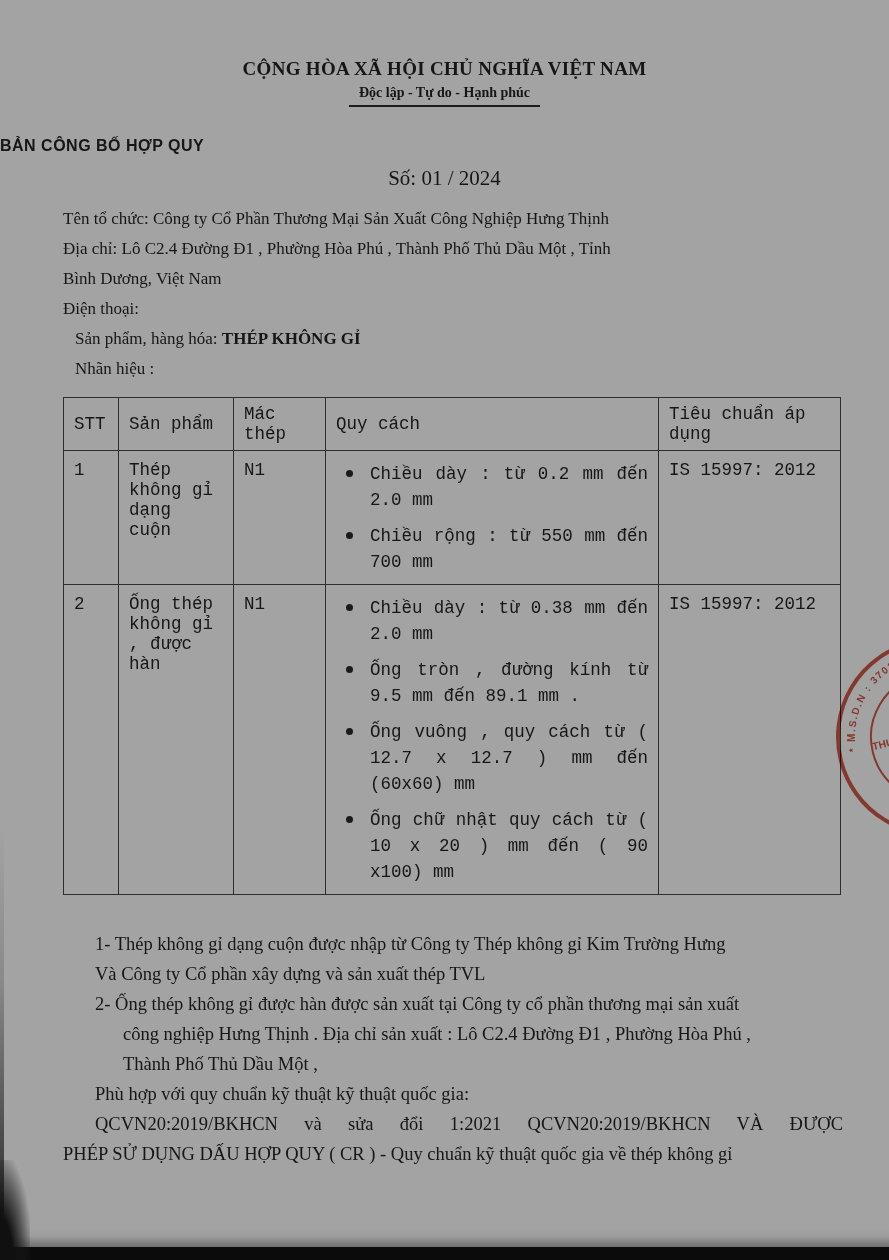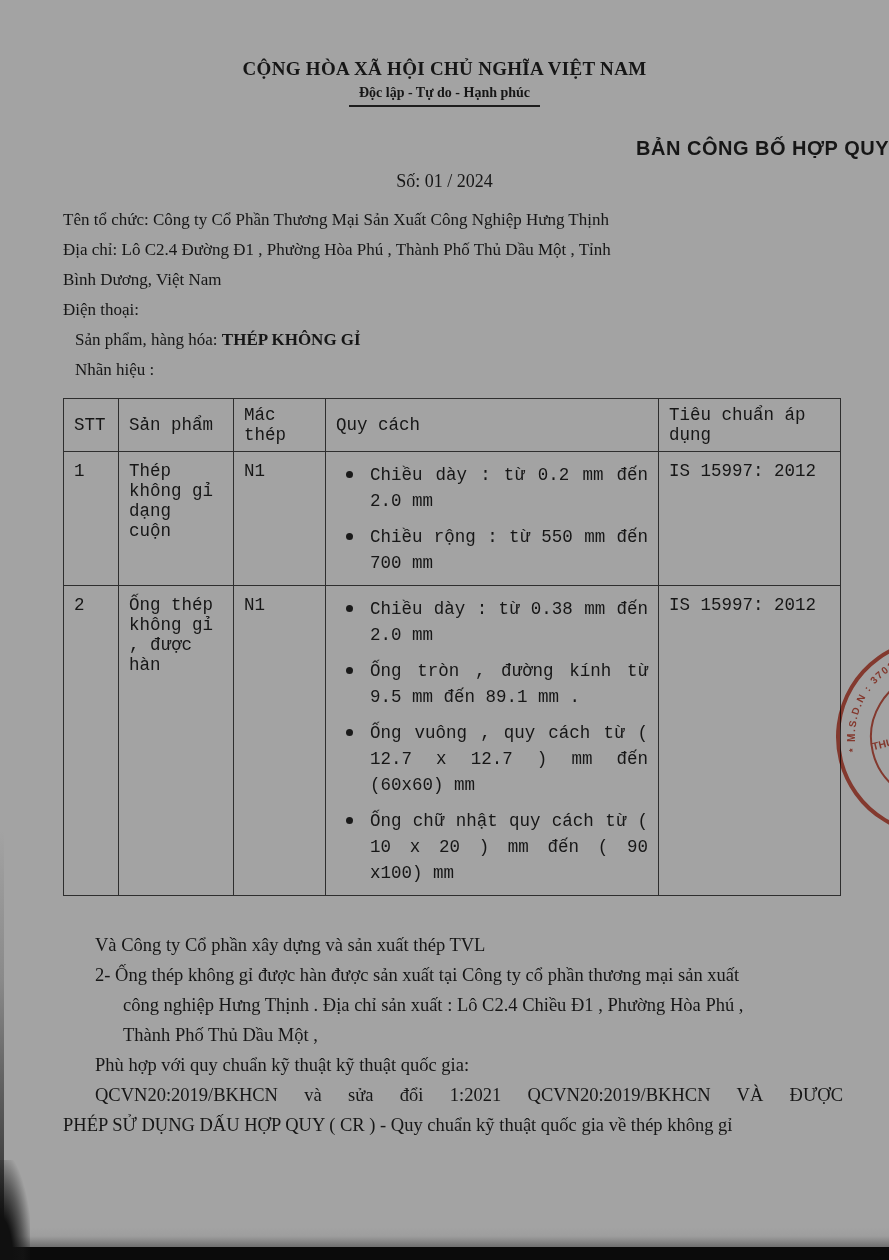--- a/index.html
+++ b/index.html
@@ -13,25 +13,25 @@
     font-family:"Liberation Serif","DejaVu Serif",serif;
     color:#161616;
     padding-top:58px;
   }
 
   
   .nat-header { text-align:center; font-weight:bold; font-size:19px; letter-spacing:.3px; }
   .nat-motto  { text-align:center; font-weight:bold; font-size:14px; margin-top:5px; }
   .nat-motto span { display:inline-block; border-bottom:2px solid #1d1d1d; padding:0 10px 4px; }
   .doc-title {
-    text-align:right; margin-top:30px;
+    text-align:left; margin-top:30px;
     font-family:"Liberation Sans","DejaVu Sans",sans-serif;
-    font-weight:bold; font-size:20px; letter-spacing:.5px;
-  }
-  .doc-number { text-align:center; font-size:18px; margin-top:11px; }
+    font-weight:bold; font-size:16px; letter-spacing:.5px;
+  }
+  .doc-number { text-align:center; font-size:21px; margin-top:11px; }
 
   
   .info { margin:13px 44px 0 63px; font-size:17px; line-height:30px; }
   .info p { margin:0; }
   .indented { padding-left:12px; }
   .bold { font-weight:bold;margin-top:22px; }
 
   
   table.conf {
     margin:13px 0 0 63px;
@@ -168,23 +168,24 @@
             <li>Ống vuông , quy cách từ ( 12.7 x 12.7 ) mm đến (60x60) mm</li>
             <li>Ống chữ nhật quy cách từ ( 10 x 20 ) mm đến ( 90 x100) mm</li>
           </ul>
         </td>
         <td>IS 15997: 2012</td>
       </tr>
     </tbody>
   </table>
 
   <div class="notes">
+    <p class="pad32">1-  Thép không gỉ dạng cuộn được nhập từ Công ty Thép không gỉ Kim Trường Hưng</p>
     <p class="pad32">Và Công ty Cổ phần xây dựng và sản xuất thép TVL</p>
     <p class="pad32 just">2-  Ống thép không gỉ được hàn được sản xuất tại Công ty cổ phần thương mại sản xuất</p>
-    <p class="pad60">công nghiệp Hưng Thịnh . Địa chỉ sản xuất : Lô C2.4 Chiều Đ1 , Phường Hòa Phú ,</p>
+    <p class="pad60">công nghiệp Hưng Thịnh . Địa chỉ sản xuất : Lô C2.4 Đường Đ1 , Phường Hòa Phú ,</p>
     <p class="pad60">Thành Phố Thủ Dầu Một ,</p>
     <p class="pad32">Phù hợp với quy chuẩn kỹ thuật kỹ thuật quốc gia:</p>
     <p class="std-line1">QCVN20:2019/BKHCN và sửa đổi 1:2021 QCVN20:2019/BKHCN VÀ ĐƯỢC</p>
     <p>PHÉP SỬ DỤNG DẤU HỢP QUY ( CR ) -  Quy chuẩn kỹ thuật quốc gia về thép không gỉ</p>
   </div>
 
   <div class="stamp">
     <svg viewBox="0 0 210 210">
       <circle cx="105" cy="105" r="97" fill="none" stroke="#c43a26" stroke-width="4"></circle>
       <circle cx="105" cy="105" r="64" fill="none" stroke="#c43a26" stroke-width="2"></circle>

